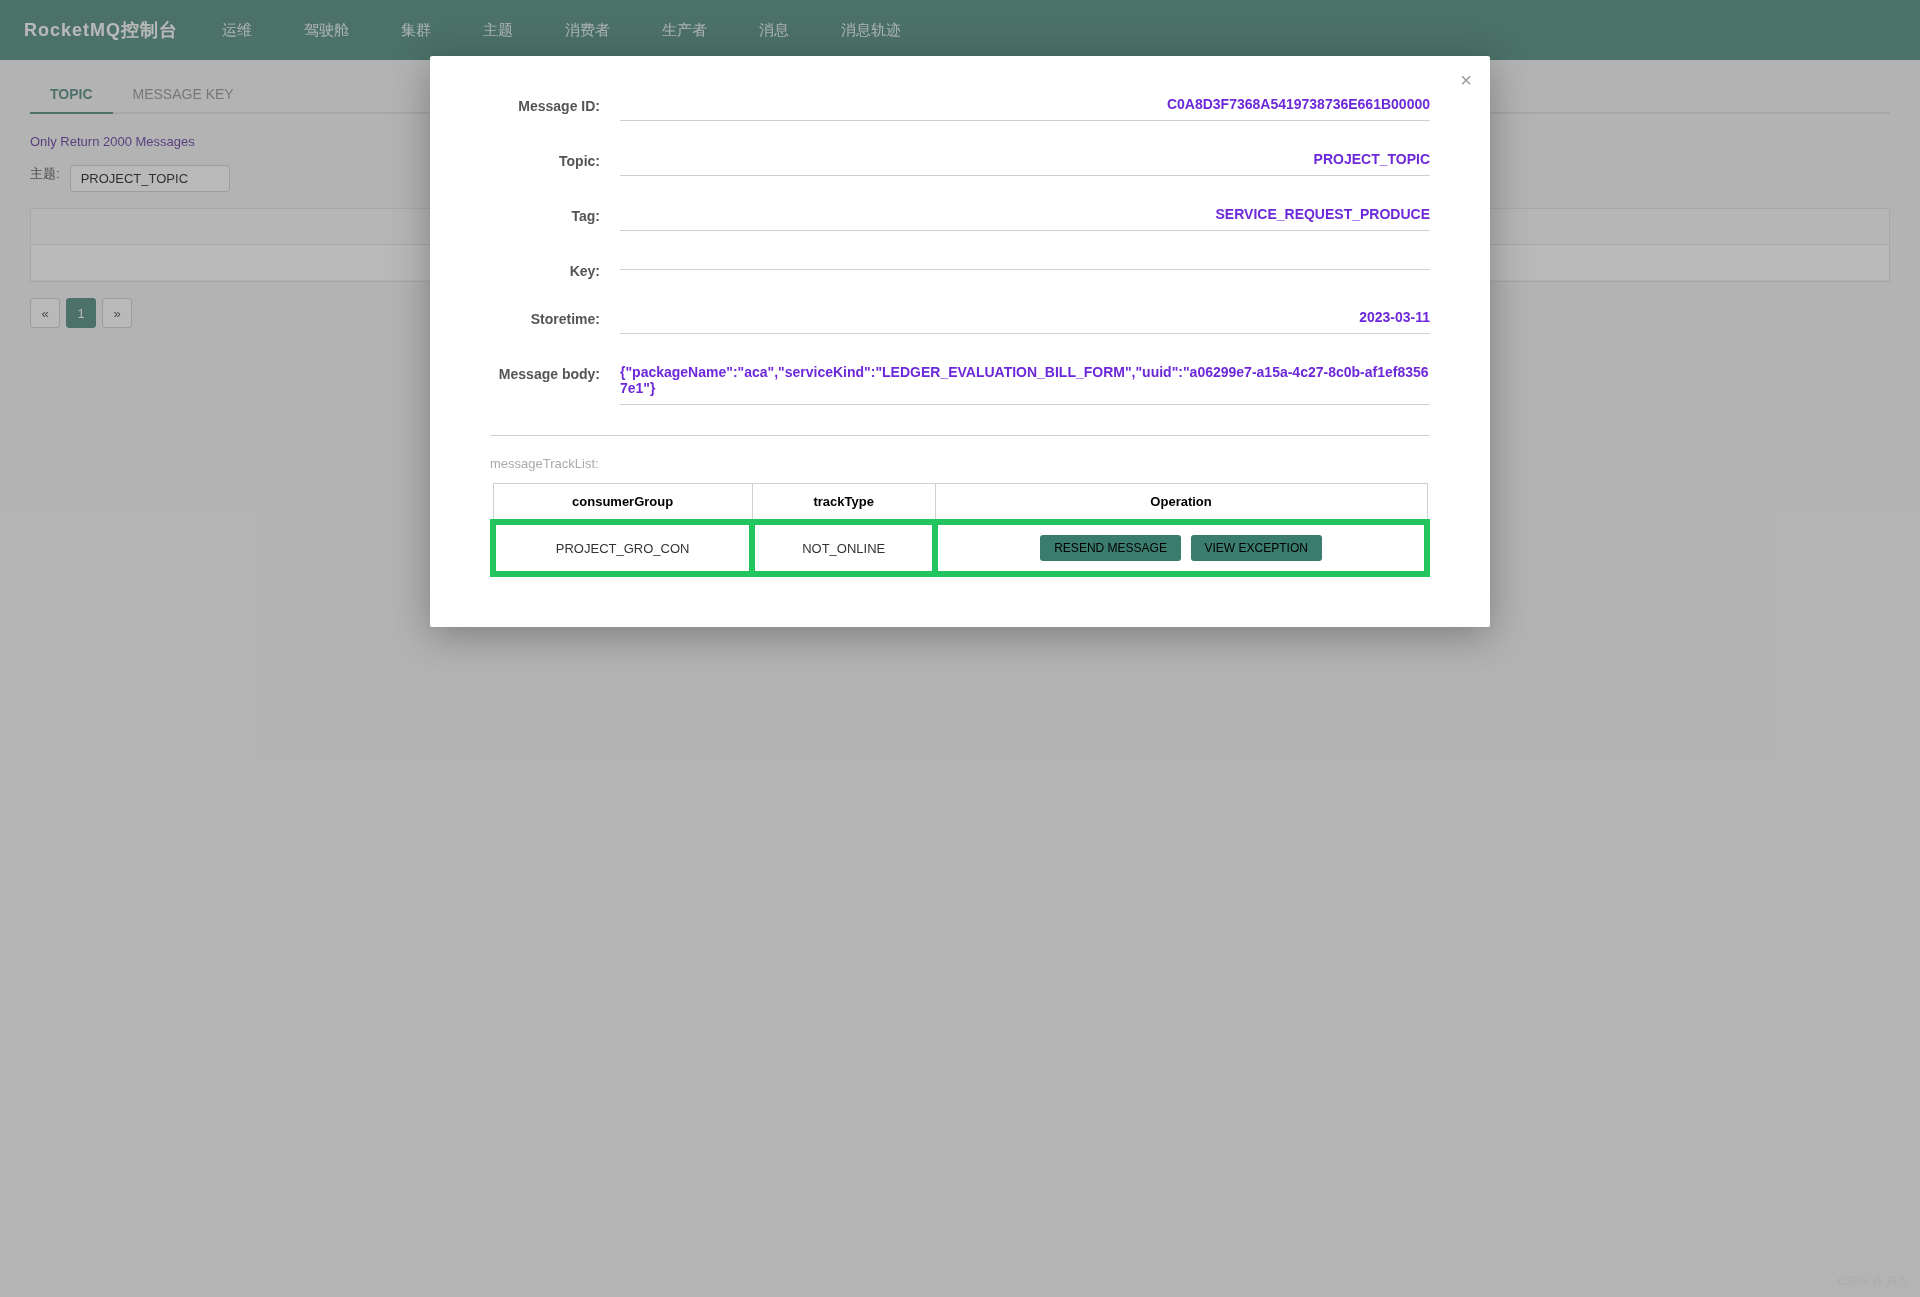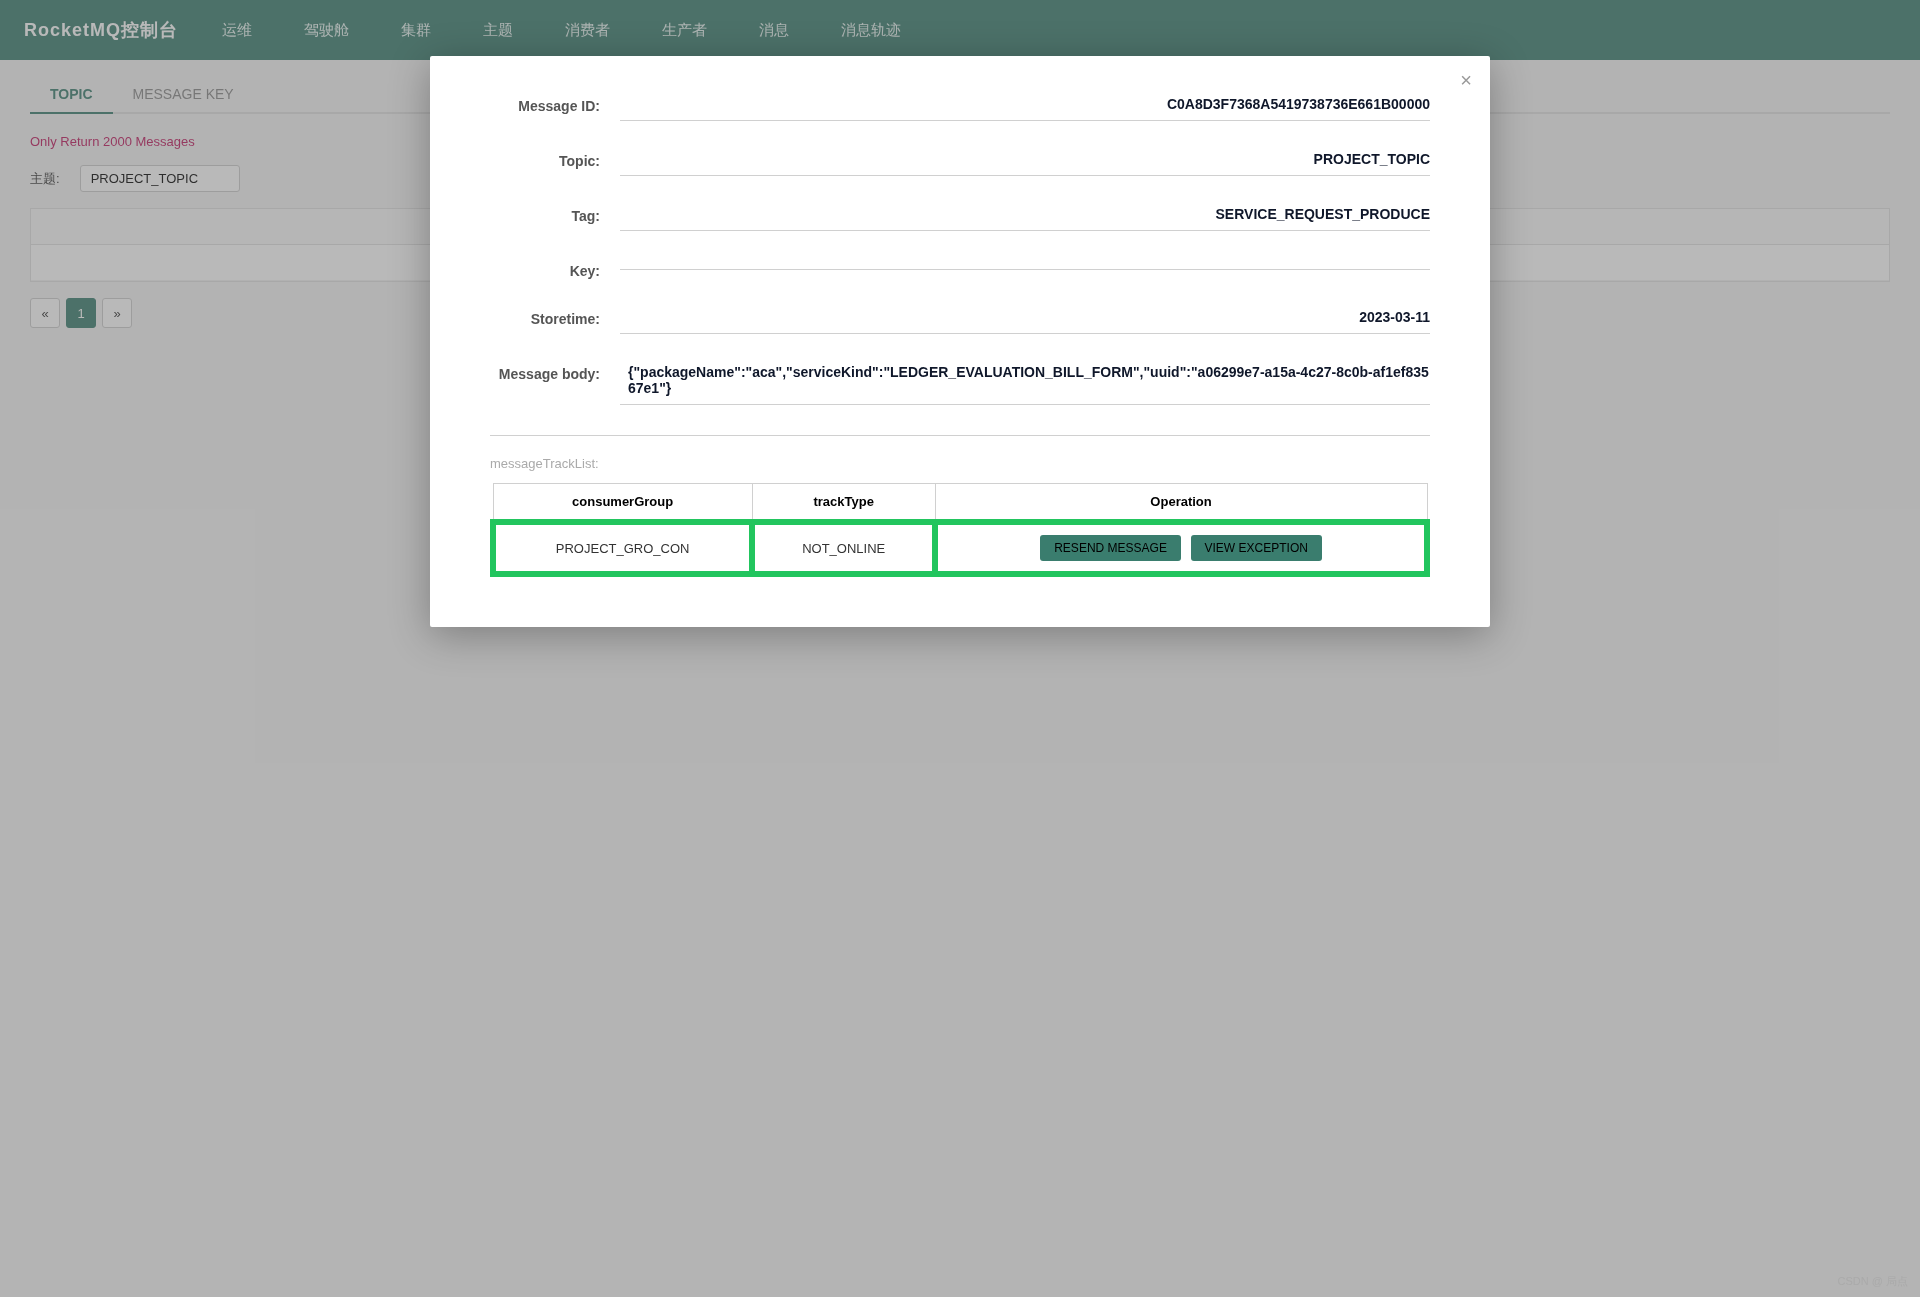--- a/index.html
+++ b/index.html
@@ -66,30 +66,29 @@
     }
     .tab.active {
       color: #3a7d6e;
       border-bottom: 2px solid #3a7d6e;
       font-weight: 600;
     }
 
     
     .info-text {
       font-size: 13px;
-      color: #be185d;
+      color: #4c1d95;
       margin-bottom: 16px;
     }
 
     
     .form-row {
       display: flex;
-      align-items: center;
       margin-bottom: 16px;
-      gap: 20px;
+      gap: 10px;
     }
     .form-label {
       font-size: 13px;
       color: #333;
     }
     .form-input {
       border: 1px solid #ccc;
       border-radius: 3px;
       padding: 5px 10px;
       font-size: 13px;
@@ -200,24 +199,23 @@
       text-align: right;
       padding-right: 20px;
     }
     .detail-value-wrap {
       flex: 1;
       border-bottom: 1px solid #d0d0d0;
       padding-bottom: 8px;
     }
     .detail-value {
       font-size: 14px;
-      color: #0f172a;
+      color: #6d28d9;
       text-align: right;
       word-break: break-all;
-      margin-left: 8px;
     }
 
     
     .track-section {
       margin-top: 10px;
       padding: 0 0 20px 0;
     }
     .track-title {
       font-size: 13px;
       color: #aaa;

